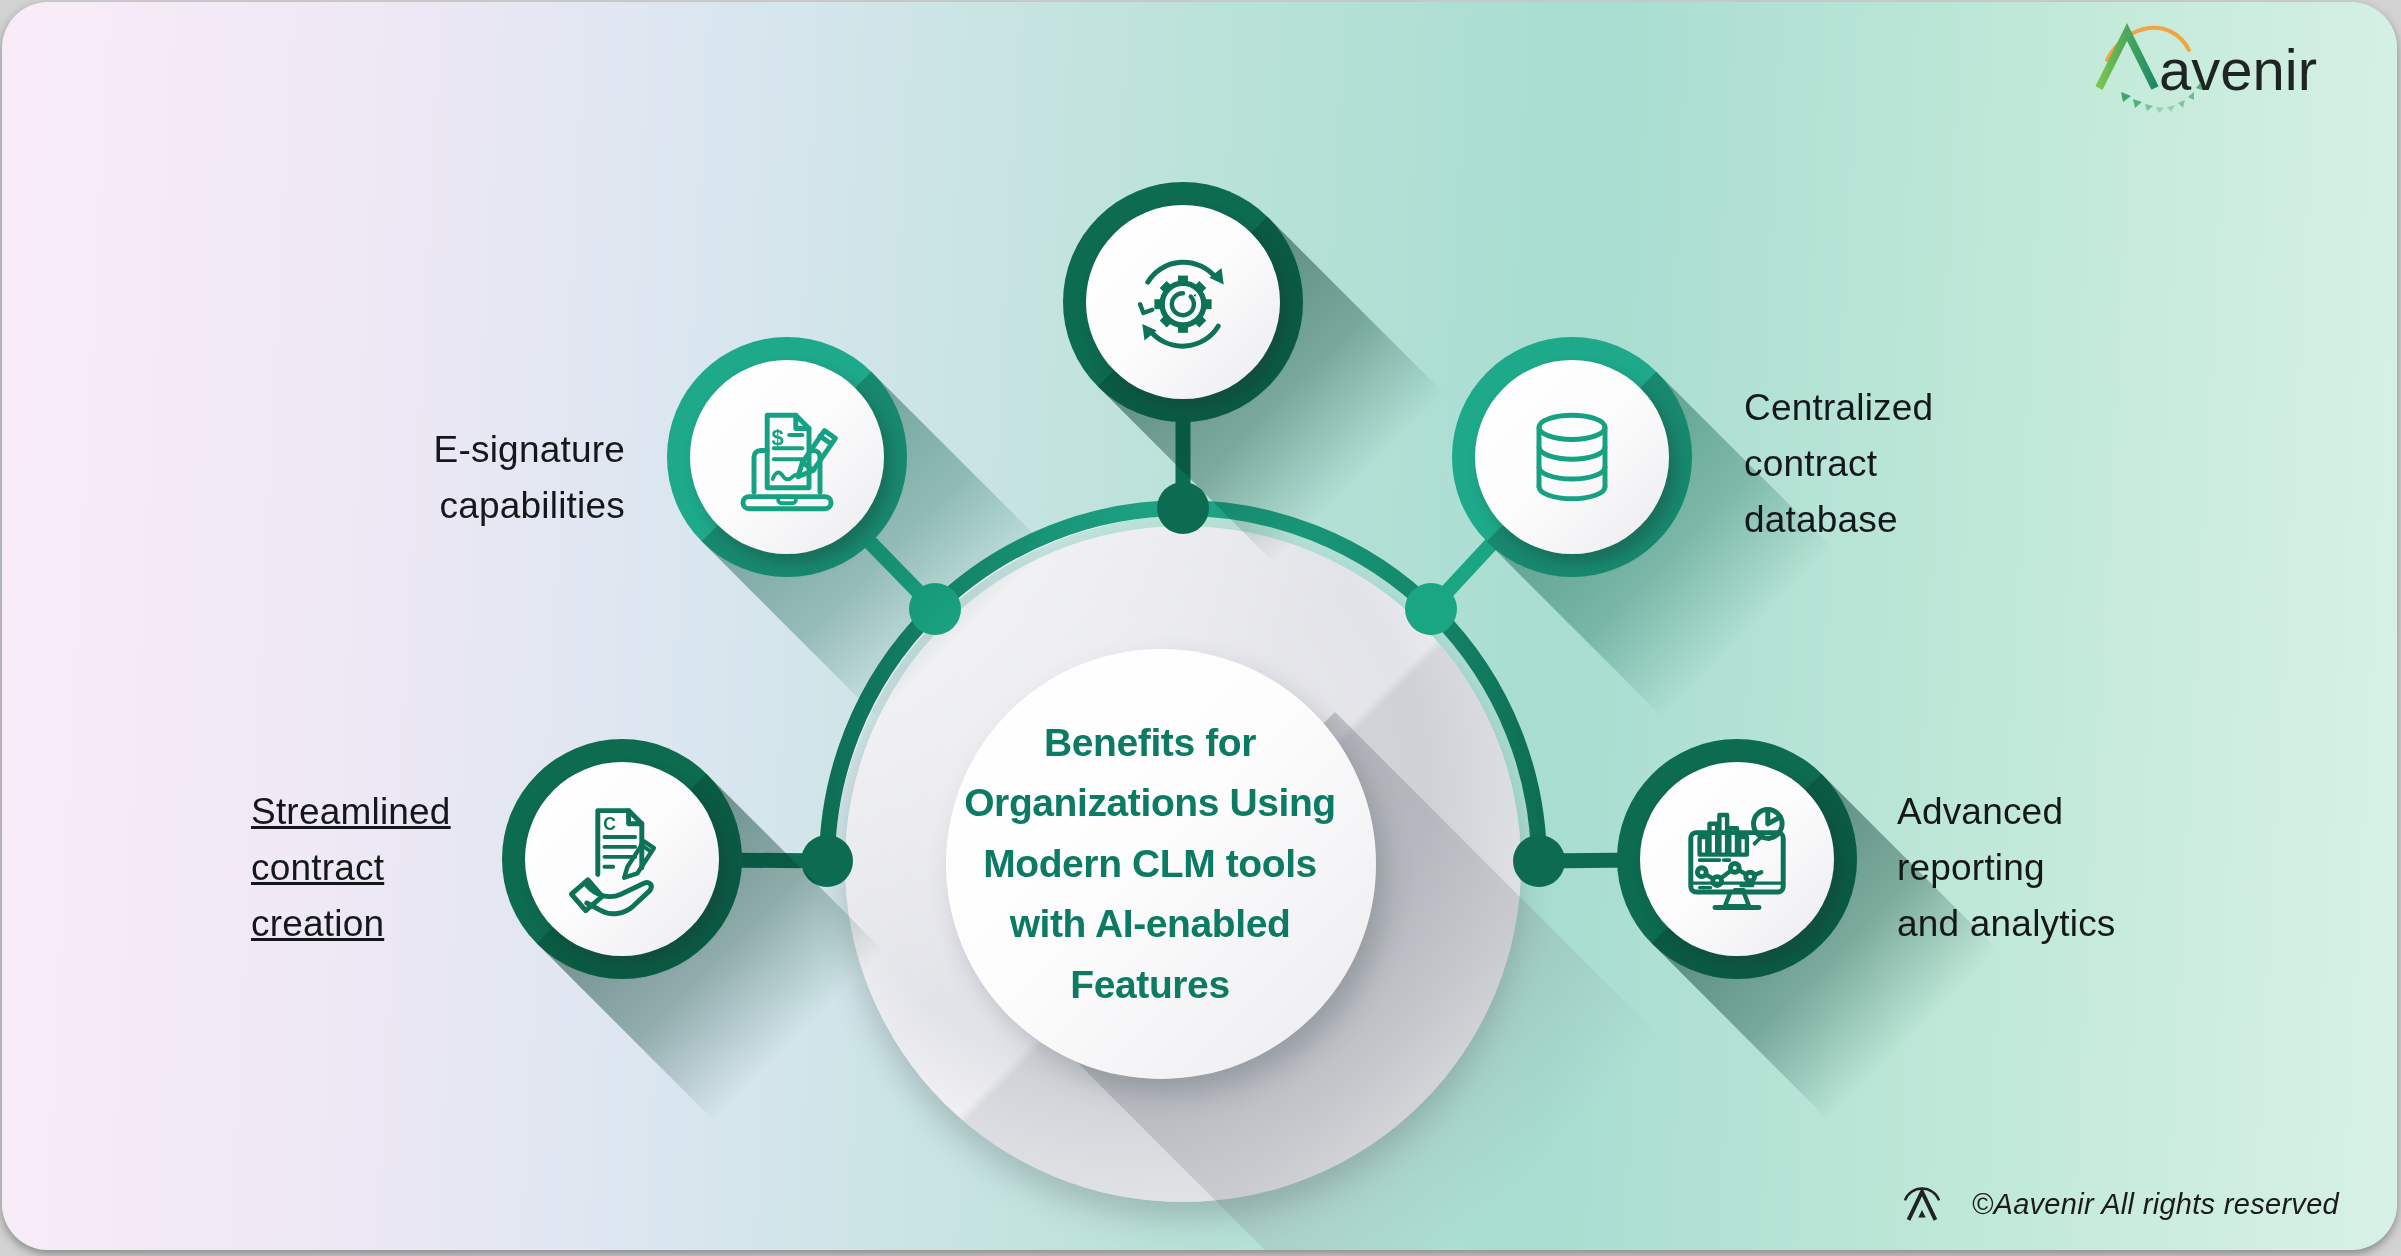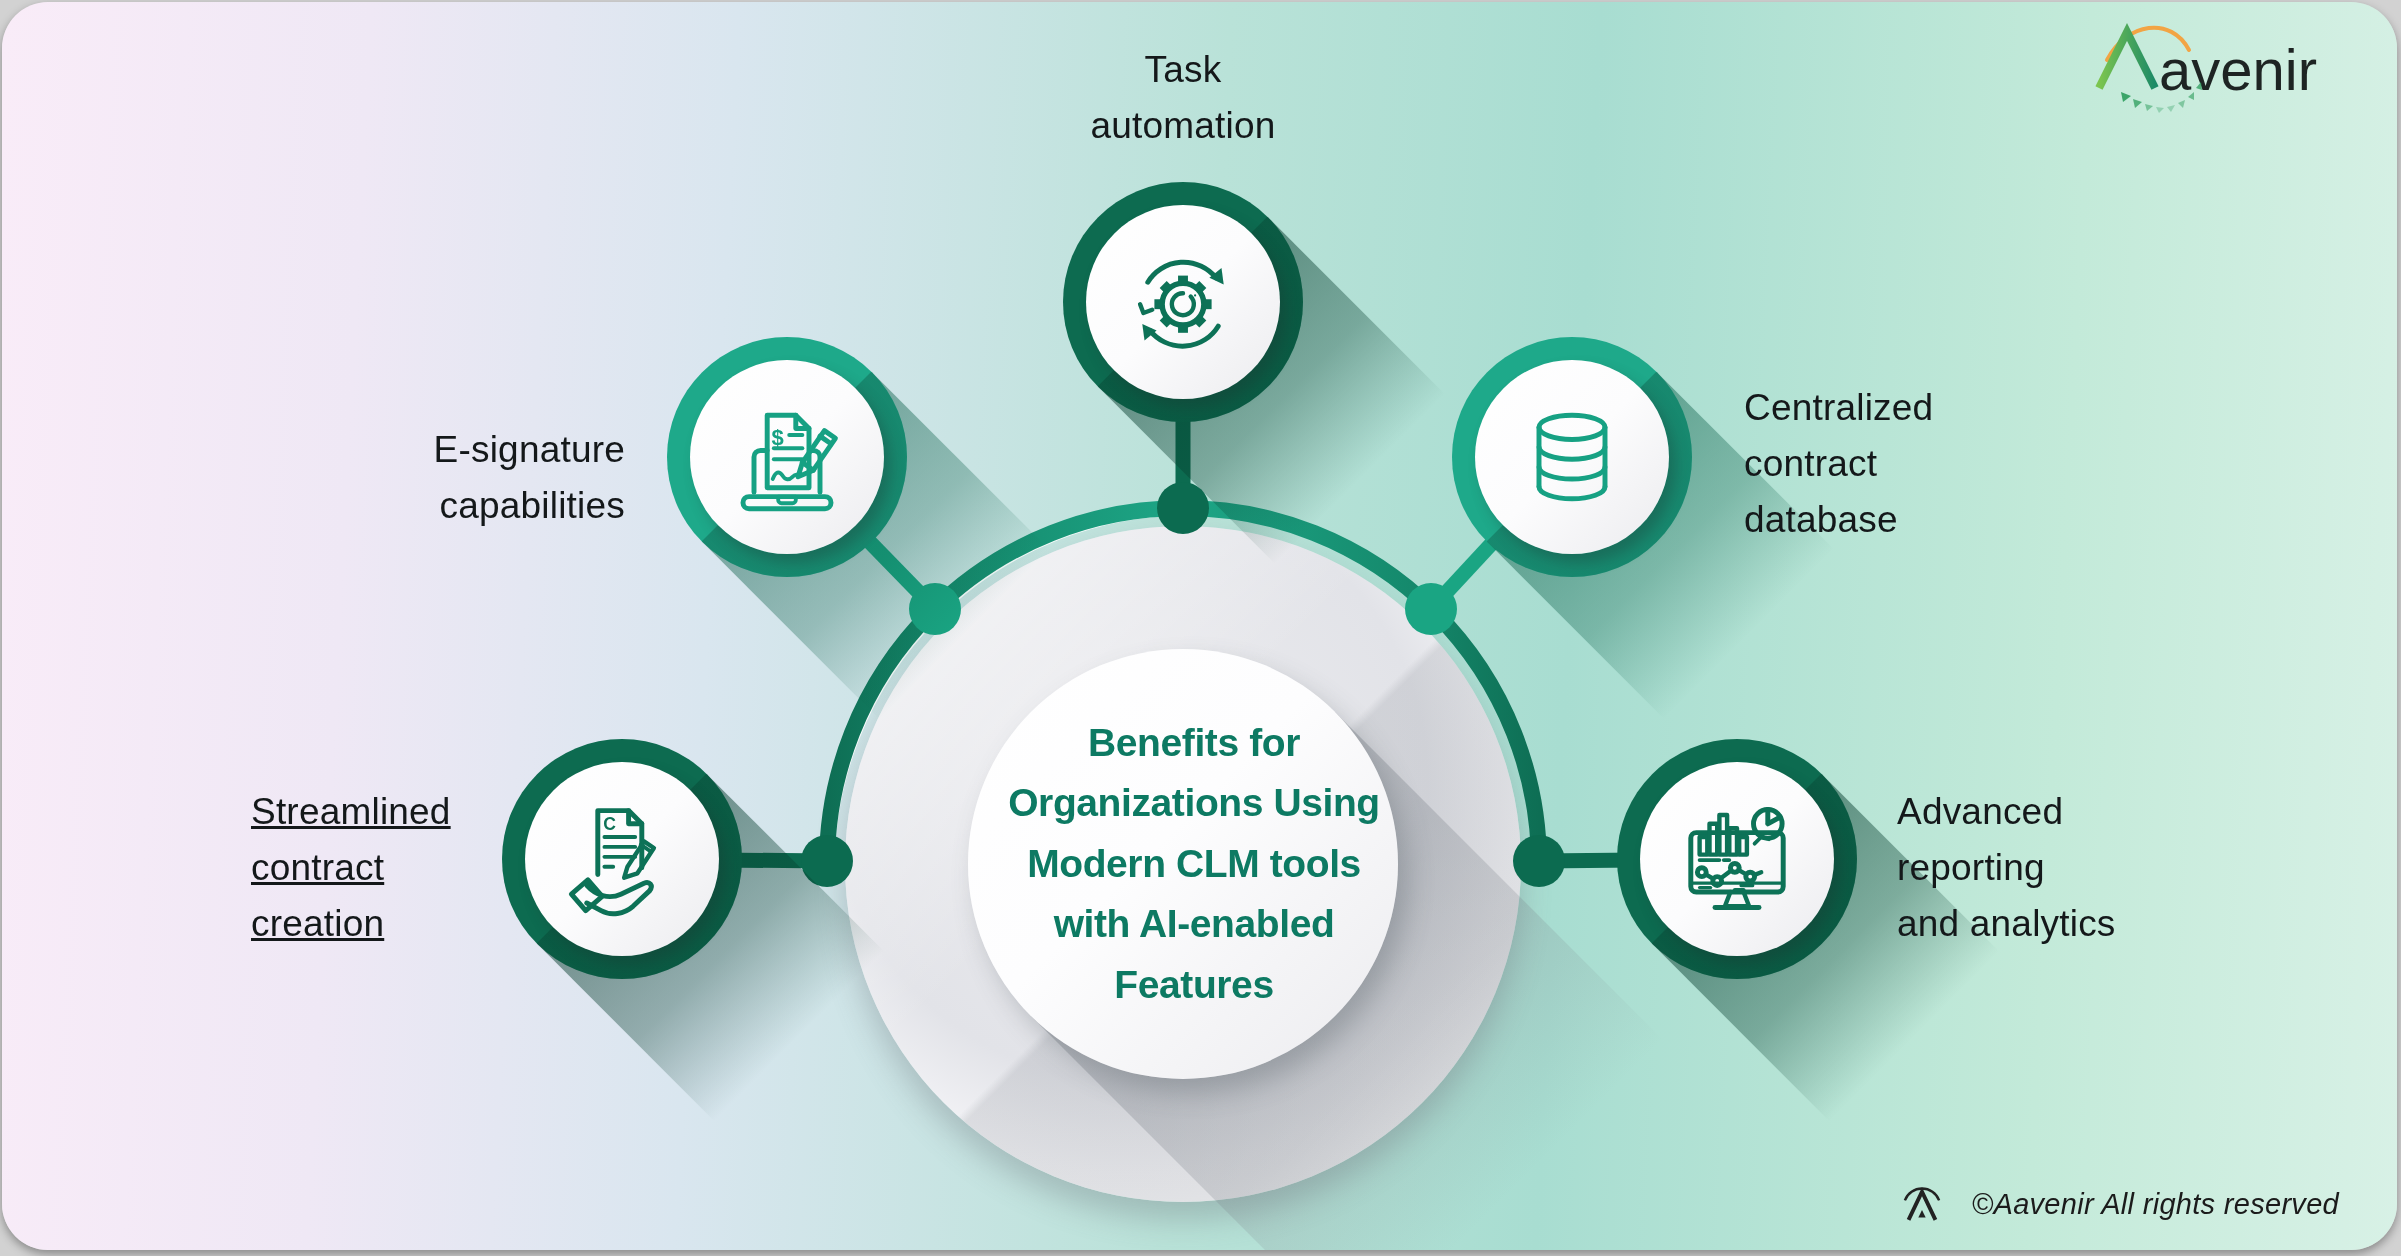--- a/index.html
+++ b/index.html
@@ -11,24 +11,24 @@
 
   
   .hub-big-circle{position:absolute;left:843px;top:524px;width:676px;height:676px;border-radius:50%;
         background:radial-gradient(circle at 42% 38%, #ececef 0%, #e2e3e8 52%, #f3f3f6 68%, #ffffff 84%, #ffffff 100%);
         box-shadow:0 18px 30px rgba(95,100,110,0.30);z-index:1;}
   .hub-big-circle::after{content:"";position:absolute;inset:0;border-radius:50%;
         background:linear-gradient(135deg, rgba(255,255,255,0.75) 0%, rgba(255,255,255,0) 42%, rgba(0,0,0,0) 52%, rgba(110,116,124,0.16) 53%);}
   .hub-wedge{position:absolute;left:1181px;top:647px;width:580px;height:430px;
         transform-origin:0 50%;transform:rotate(45deg);z-index:2;
         background:linear-gradient(90deg, rgba(118,124,132,0.38) 0%, rgba(118,124,132,0.22) 48%, rgba(118,124,132,0) 80%);}
-  .hub-center{position:absolute;left:966px;top:647px;width:430px;height:430px;border-radius:50%;
+  .hub-center{position:absolute;left:944px;top:647px;width:430px;height:430px;border-radius:50%;
         background:linear-gradient(135deg,#ffffff 0%,#fdfdfe 45%,#ebebee 100%);
         box-shadow:10px 14px 26px rgba(80,88,95,0.30);z-index:3;
-        display:flex;align-items:center;justify-content:flex-end;}
+        display:flex;align-items:center;justify-content:flex-start;}
   .hub-title{width:408px;text-align:center;white-space:pre-line;
         font-size:39px;line-height:1.55;font-weight:700;letter-spacing:-0.4px;color:#0d7a63;}
 
   
   .connect-layer{position:absolute;left:0;top:0;z-index:4;}
 
   
   .node{position:absolute;width:240px;height:240px;z-index:5;}
   .node .long-shadow{position:absolute;left:120px;top:0;width:330px;height:240px;
         transform-origin:0 50%;transform:rotate(45deg);}
@@ -214,22 +214,20 @@
           <circle cx="58" cy="68" r="4" fill="#fff"></circle>
           <circle cx="72" cy="76" r="4" fill="#fff"></circle>
           <line x1="64" y1="84" x2="74" y2="84" stroke-width="3.5"></line>
           <line x1="58" y1="88" x2="66" y2="88" stroke-width="3.5"></line>
           <line x1="18" y1="82" x2="102" y2="82" stroke-width="3"></line>
           <line x1="26" y1="86" x2="36" y2="86" stroke-width="3"></line>
         </svg>
       </div>
     </div>
 
-    <div class="label center" style="left:931px;top:40px;width:500px;">Task
-automation</div>
     <div class="label right" style="left:263px;top:396px;width:360px;">E-signature
 capabilities</div>
     <div class="label" style="left:1731px;top:378px;width:420px;margin-left:11px;">Centralized
 contract
 database</div>
     <div class="label" style="left:249px;top:782px;width:360px;text-decoration:underline;">Streamlined
 contract
 creation</div>
     <div class="label" style="left:1895px;top:782px;width:420px;">Advanced
 reporting

